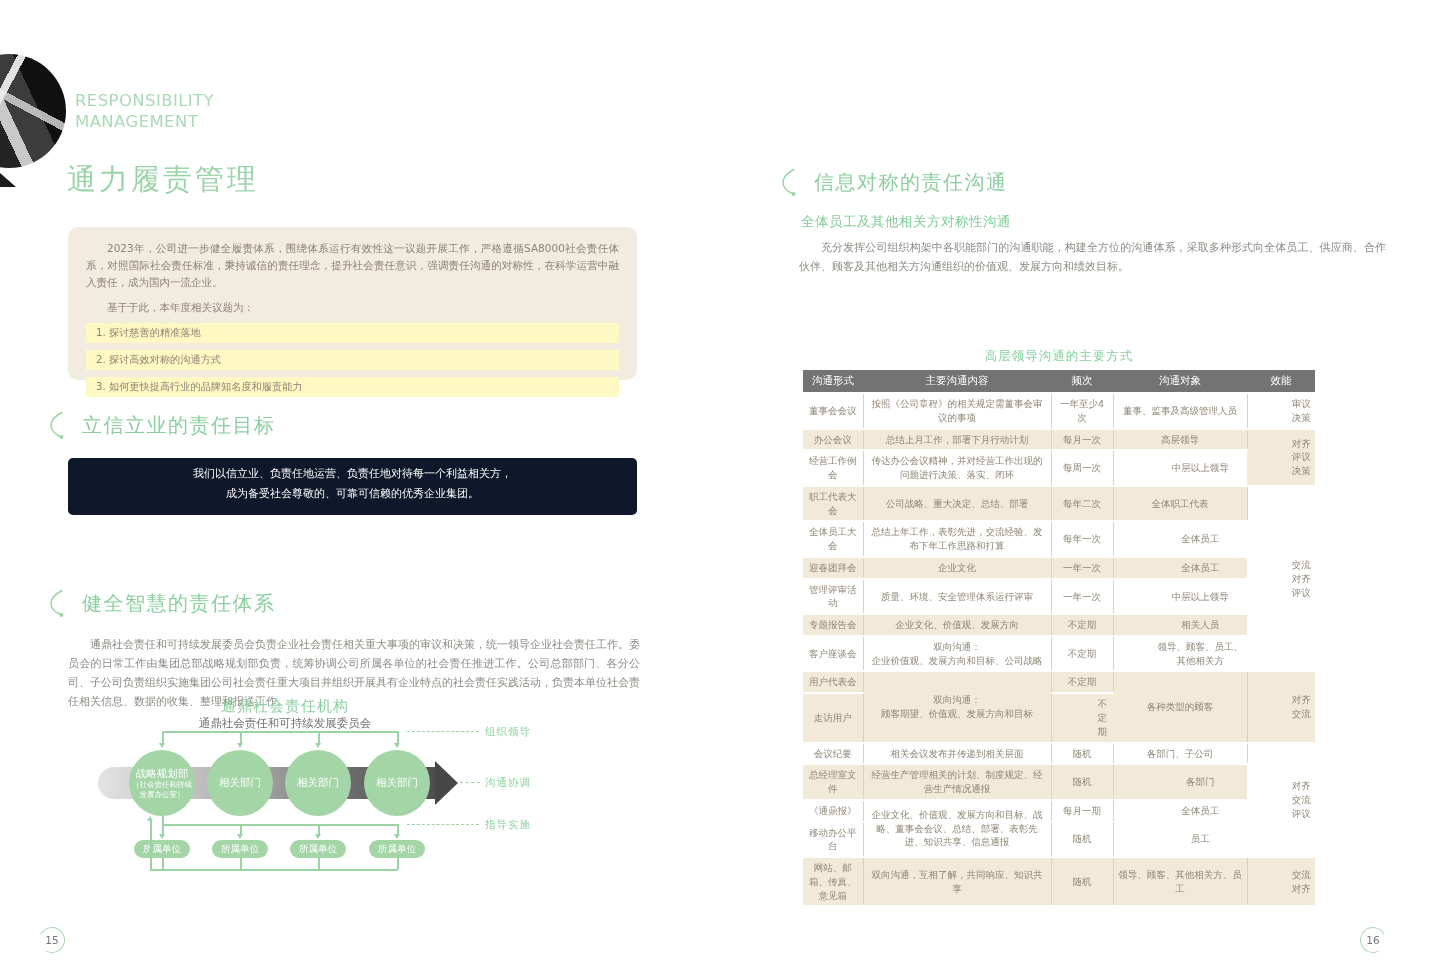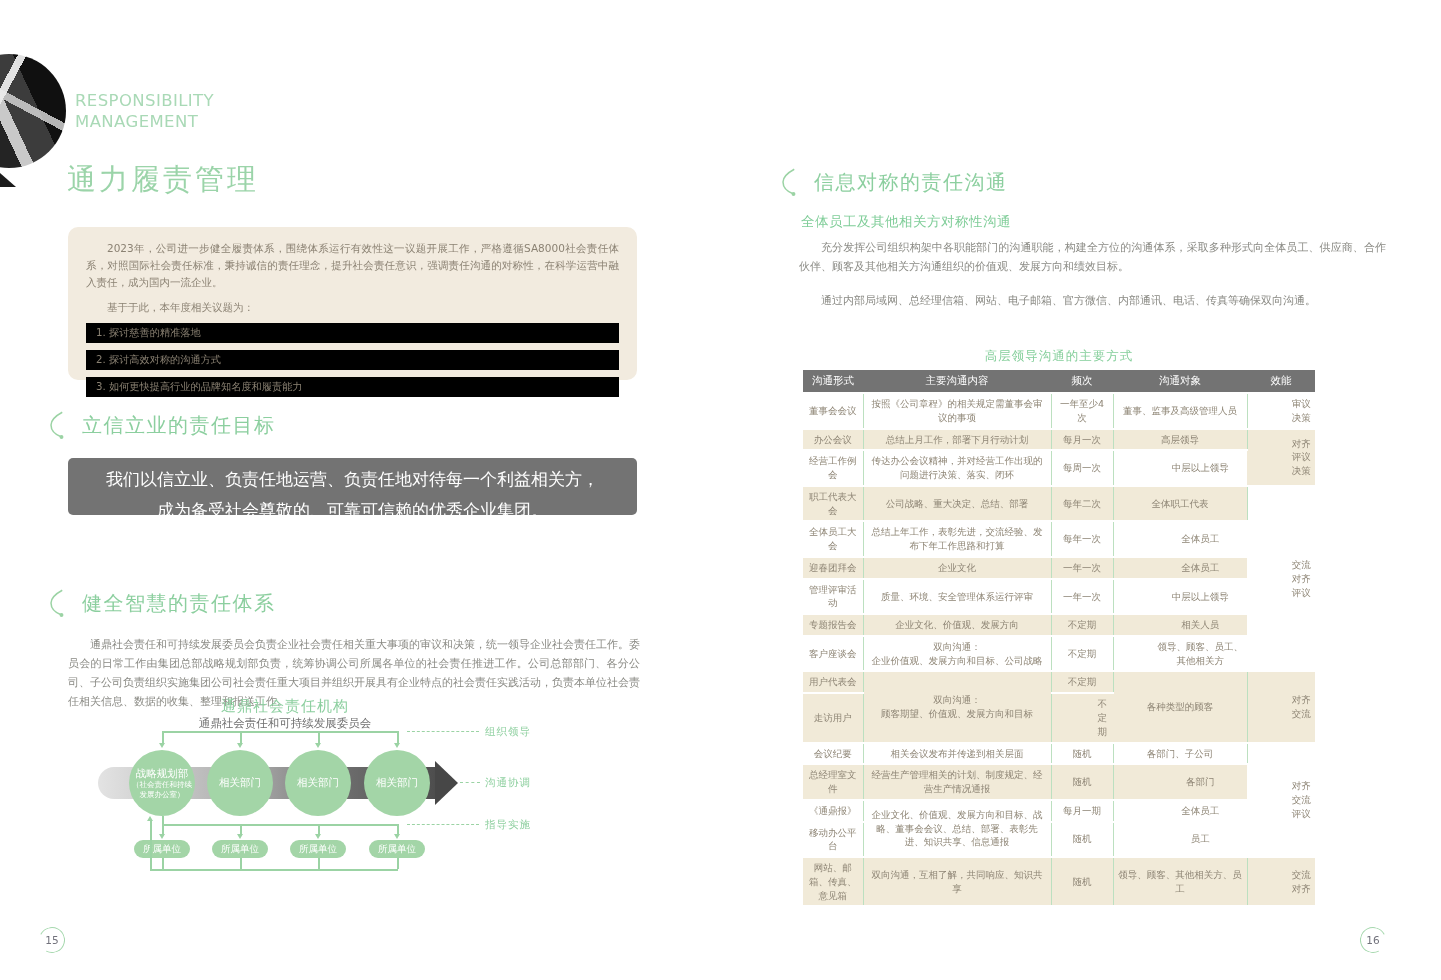--- a/index.html
+++ b/index.html
@@ -17,30 +17,30 @@
   .photo-shard{position:absolute;left:0;top:173px;width:16px;height:14px;background:#1b1b1b;
     clip-path:polygon(0 0,100% 100%,0 100%);}
   .eyebrow{left:75px;top:90px;font-size:16.5px;line-height:1.3;color:#a9d9b6;letter-spacing:.4px;}
   .page-title{left:67px;top:160px;font-size:29px;color:#9bd4a9;letter-spacing:3px;}
 
   
   .intro-box{left:68px;top:227px;width:569px;height:153px;background:#f2ebdf;border-radius:10px;
              padding:13px 18px 12px;box-sizing:border-box;}
   .intro-box p{margin:0;font-size:10.5px;color:#8b8273;line-height:1.6;text-indent:2em;text-align:justify;}
   .intro-box .lead-in{margin-top:9px;}
-  .topic{background:#000000;margin-top:7px;padding:3px 10px;font-size:10.2px;color:#8b8273;}
+  .topic{background:#fef9c3;margin-top:7px;padding:3px 10px;font-size:10.2px;color:#8b8273;}
 
   
   .sec-heading{display:flex;align-items:center;gap:16px;}
   .sec-heading .txt{font-size:20px;color:#8ccf9f;letter-spacing:1.5px;}
   .sub-green{font-size:13.5px;color:#7fcd98;letter-spacing:.5px;}
 
   
-  .quote-box{left:68px;top:458px;width:569px;height:57px;background:#737373;border-radius:5px;
-             color:#fff;font-size:17px;text-align:center;line-height:1.85;padding-top:6px;box-sizing:border-box;}
+  .quote-box{left:68px;top:458px;width:569px;height:57px;background:#0f172a;border-radius:5px;
+             color:#fff;font-size:11px;text-align:center;line-height:1.85;padding-top:6px;box-sizing:border-box;}
 
   .bodytext{font-size:11px;color:#8a8a84;line-height:1.72;text-align:justify;text-indent:2em;}
 
   
   .orgchart{left:60px;top:697px;width:620px;height:186px;}
   .oc-title{position:absolute;left:0;top:0;width:450px;text-align:center;font-size:15px;color:#8ccf9f;letter-spacing:1px;}
   .oc-subtitle{position:absolute;left:0;top:19px;width:450px;text-align:center;font-size:11.5px;color:#6f6f6f;}
   .oc-line{position:absolute;background:#9bd3a4;}
   .oc-dash{position:absolute;border-top:1.5px dashed #9bd3a4;}
   .oc-arrow-down{position:absolute;width:0;height:0;border-left:3.5px solid transparent;
@@ -197,21 +197,20 @@
     <svg width="18" height="38" viewBox="0 0 24 40">
       <path d="M19 3 C8 9 4 14 4 20 C4 27 10 33 18 36" fill="none" stroke="#9bd3a4" stroke-width="2"></path>
       <circle cx="18" cy="36" r="2.6" fill="#9bd3a4"></circle>
     </svg>
     <span class="txt">信息对称的责任沟通</span>
   </div>
 
   <div class="abs sub-green" style="left:801px;top:213px;">全体员工及其他相关方对称性沟通</div>
 
   <div class="abs rp" style="left:799px;top:239px;width:587px;">充分发挥公司组织构架中各职能部门的沟通职能，构建全方位的沟通体系，采取多种形式向全体员工、供应商、合作伙伴、顾客及其他相关方沟通组织的价值观、发展方向和绩效目标。</div>
-  <div class="abs rp" style="left:799px;top:292px;width:587px;">通过内部局域网、总经理信箱、网站、电子邮箱、官方微信、内部通讯、电话、传真等确保双向沟通。</div>
 
   <div class="abs tbl-title">高层领导沟通的主要方式</div>
 
   <table class="tbl">
     <colgroup>
       <col style="width:60px">
         <col style="width:188px">
         <col style="width:62px">
         <col style="width:134px">
         <col style="width:68px">

